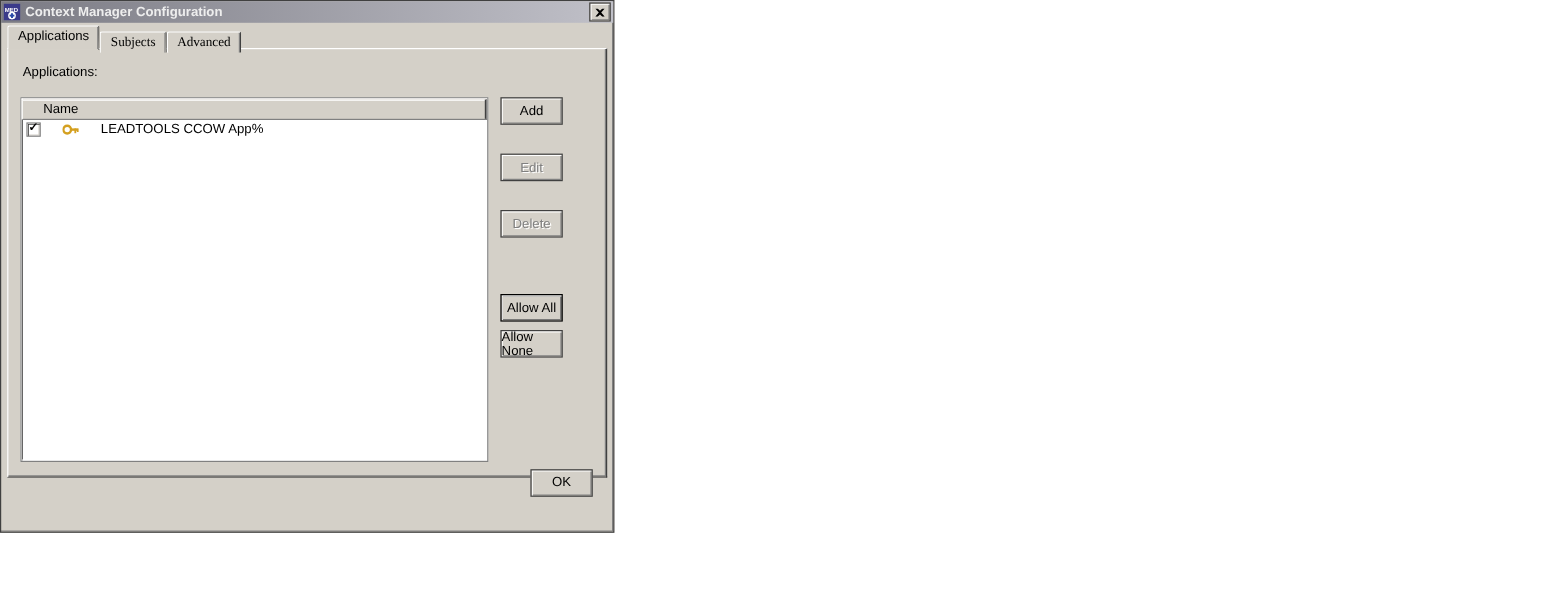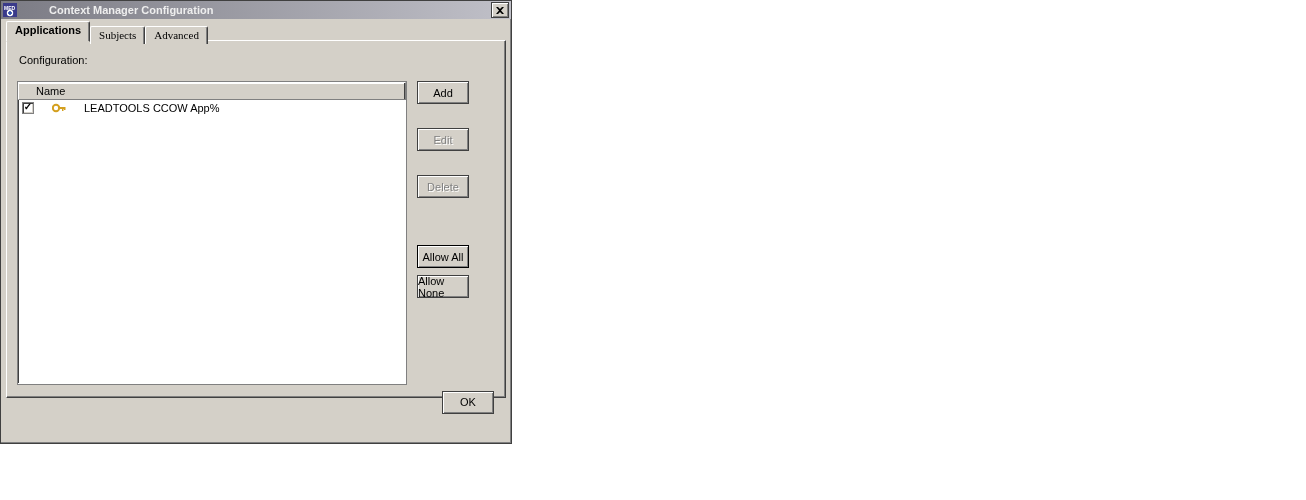--- a/index.html
+++ b/index.html
@@ -26,21 +26,20 @@
   }
 
   .titlebar {
     height: 18px;
     background: linear-gradient(to right, #7b7b84, #c0c0c8);
     display: flex;
     align-items: center;
     padding: 0 2px;
     color: #e8e8e8;
     font-weight: bold;
-    gap: 28px;
   }
 
   .titlebar .app-icon {
     width: 14px;
     height: 14px;
     margin-right: 4px;
     display: inline-flex;
     align-items: center;
     justify-content: center;
   }
@@ -97,21 +96,20 @@
     height: 13px;
     line-height: 13px;
     border-top-left-radius: 2px;
     border-top-right-radius: 2px;
   }
   .tab.active {
     height: 15px;
     top: -2px;
     z-index: 3;
     border-bottom: 1px solid #d4d0c8;
-    font-weight: bold;
   }
   .tab:not(.active) {
     top: 0;
     z-index: 1;
     font-family: Liberation Serif, serif;
   }
 
   .tab-panel {
     position: absolute;
     left: 2px;
@@ -273,21 +271,21 @@
   </div>
 
   <div class="client">
 
     <div class="tabs">
       <span class="tab active"><span>Applications</span></span><span class="tab"><span>Subjects</span></span><span class="tab"><span>Advanced</span></span>
     </div>
 
     <div class="tab-panel">
 
-      <span class="label">Configuration:</span>
+      <span class="label">Applications:</span>
 
       <div class="listview">
         <div class="lv-header">
           <span>Name</span>
         </div>
         <div class="lv-row">
           <span class="checkbox checked"></span>
           <span class="key-icon">
             <svg width="14" height="12" viewBox="0 0 14 12">
               <circle cx="4" cy="6" r="3.2" fill="none" stroke="#d4a020" stroke-width="2"></circle>

